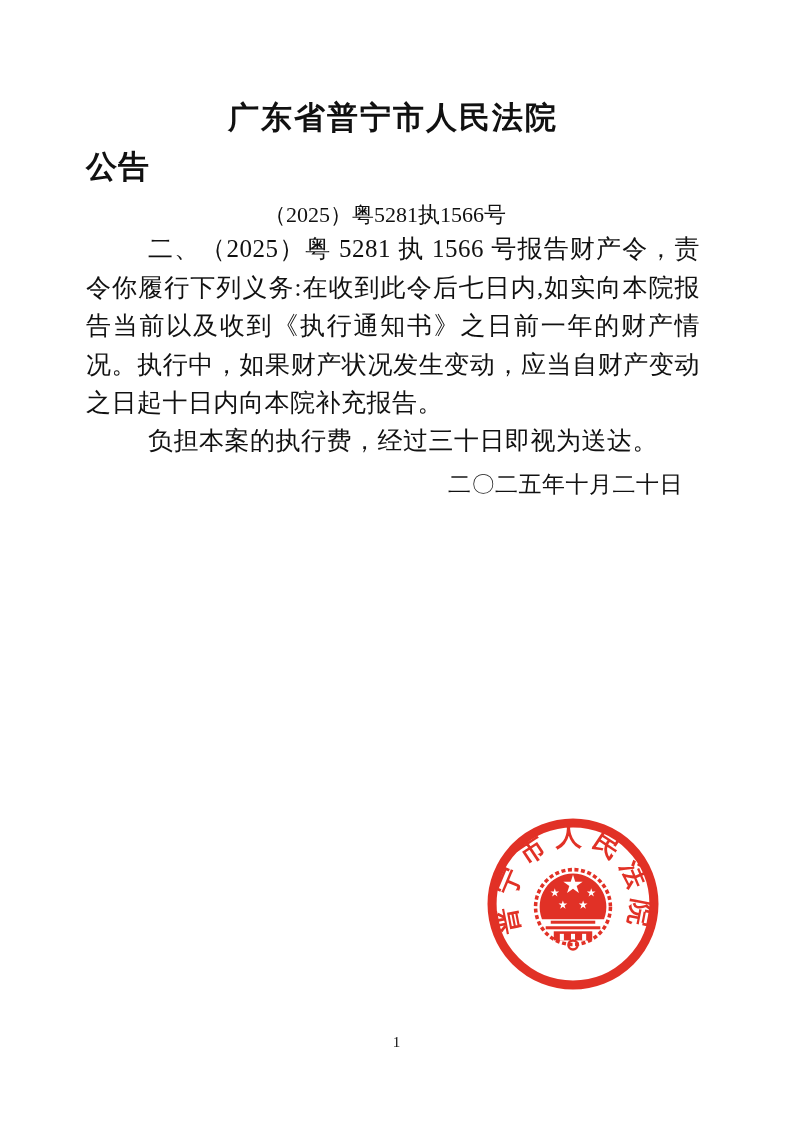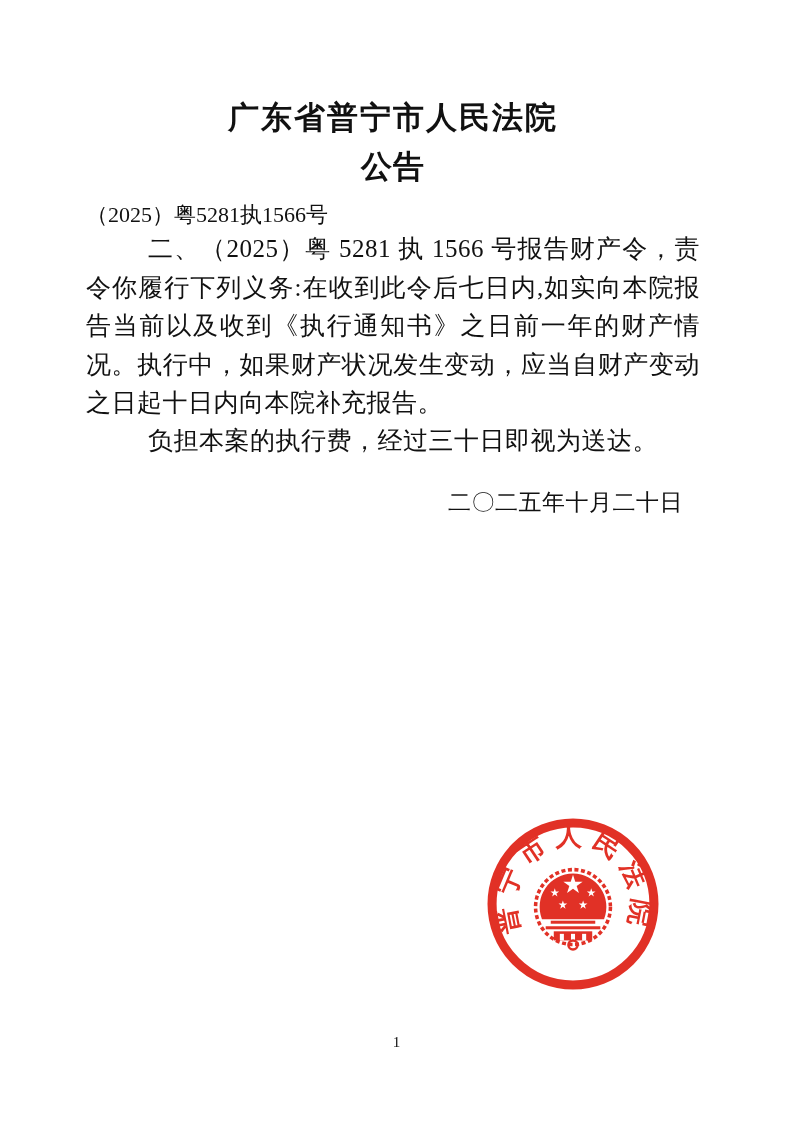--- a/index.html
+++ b/index.html
@@ -8,31 +8,31 @@
     overflow:hidden; color:#111;
     font-family:"Liberation Serif","DejaVu Serif",serif;
     border-radius:27px;
   }
   .content { position:absolute; left:86px; top:0; width:614px; }
   .court-name {
     margin:100px 0 0 0; text-align:center; font-size:31px; font-weight:bold;
     letter-spacing:2px; line-height:1.15;
   }
   .doc-title {
-    margin:13px 0 0 0; text-align:center; font-size:31px; font-weight:bold;
+    margin:13px 0 0 0; font-size:31px; font-weight:bold;
     letter-spacing:1px; line-height:1.15;
   }
-  .case-no { margin-top:16px; text-align:left; padding-right:16px; font-size:22px; }
+  .case-no { margin-top:16px; text-align:center; padding-right:16px; font-size:22px; }
   .addressee { margin-top:14px; padding-left:32px; font-size:25px; line-height:38px; }
   .body-text p {
     margin:0; font-size:25px; line-height:38.4px; text-align:justify;
     text-indent:62px; letter-spacing:0.5px;
   }
   .date-line {
-    position:relative; z-index:1; margin-top:27px; padding-right:17px;
+    position:relative; z-index:1; margin-top:9px; padding-right:17px;
     text-align:right; font-size:23px; letter-spacing:0.5px; line-height:30px;
   }
   .seal {
     position:absolute; left:487px; top:818px; width:172px; height:172px;
     z-index:2; mix-blend-mode:multiply; opacity:0.94;
   }
   .page-no { position:absolute; left:0; right:0; top:1034px; text-align:center; font-size:15px; }
 </style>
 </head>
 <body>

